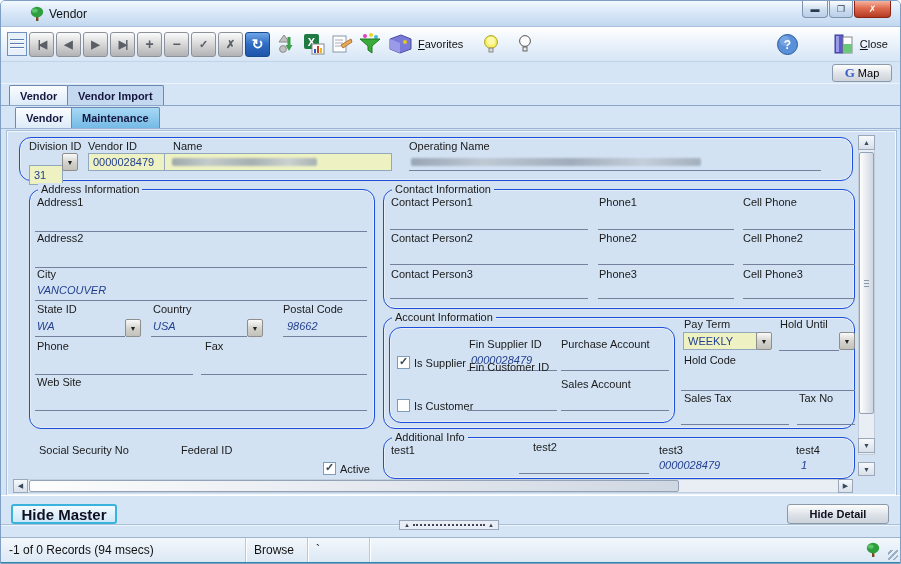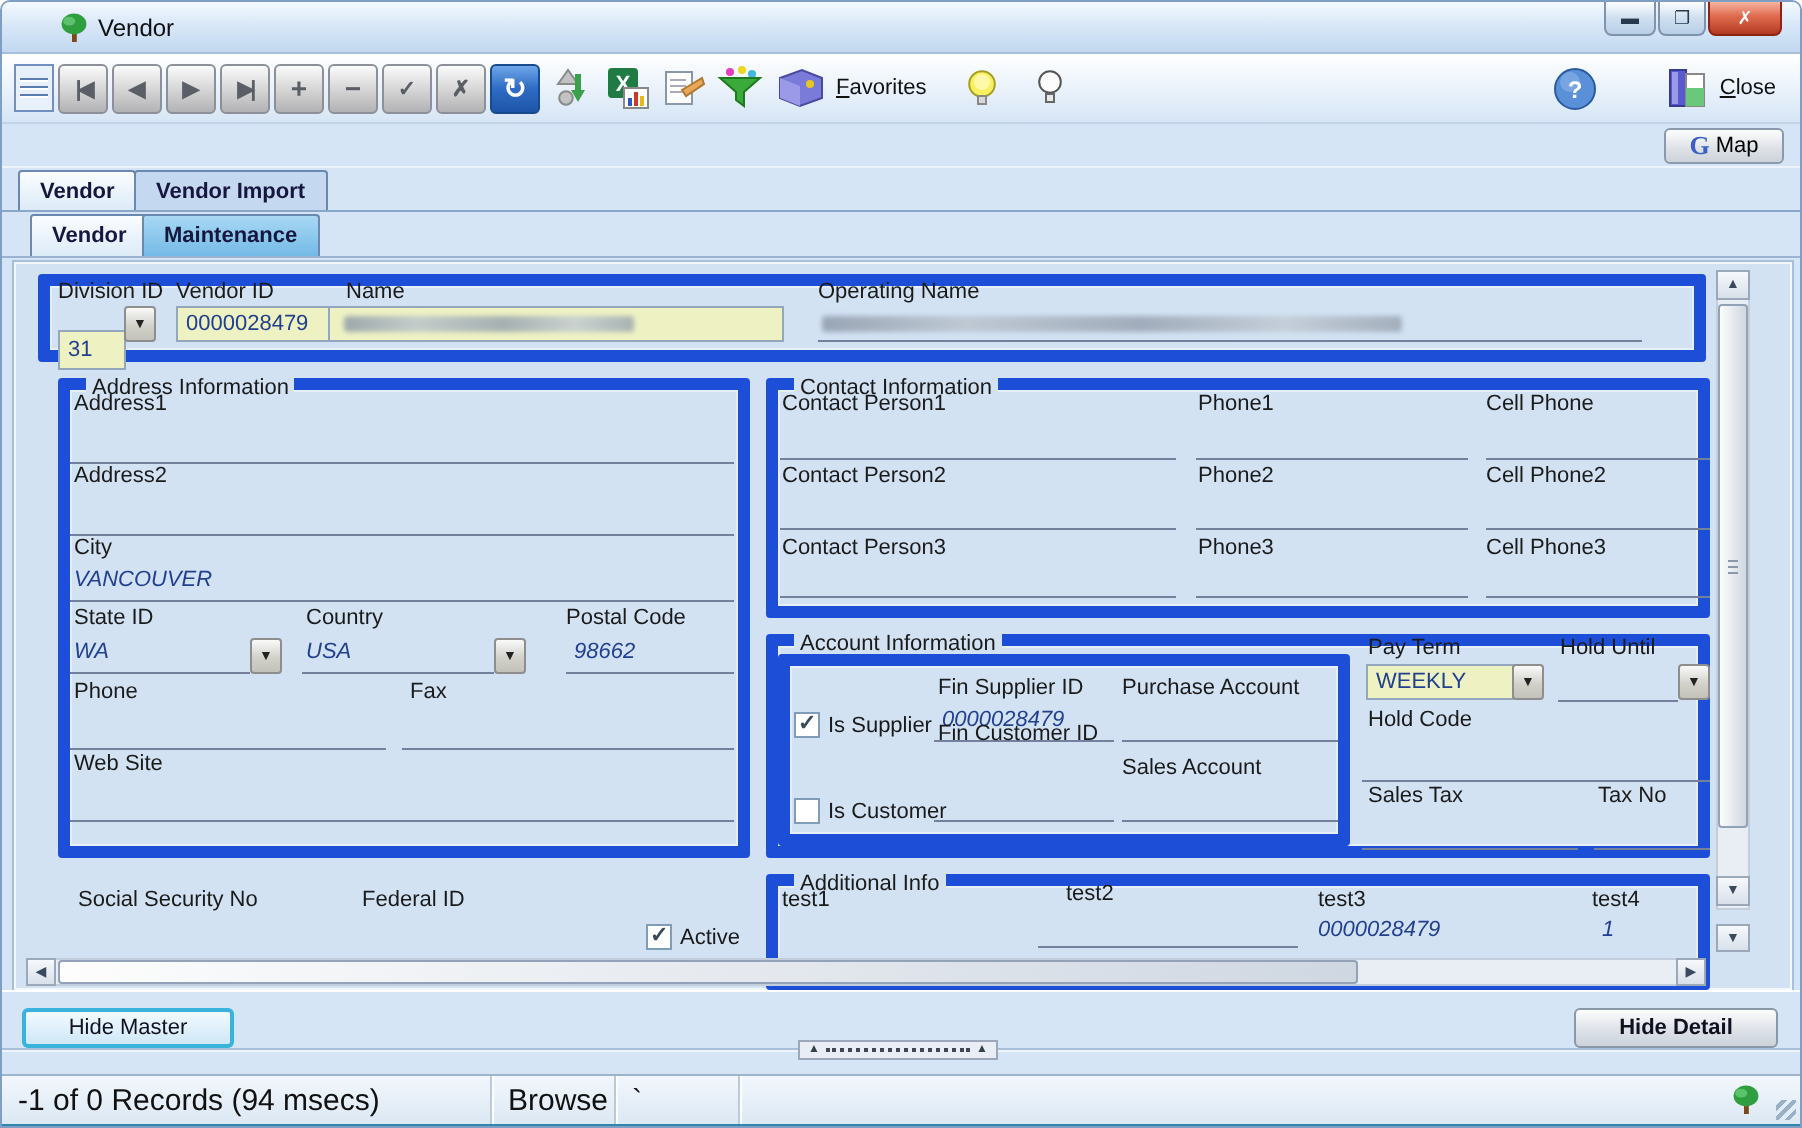--- a/index.html
+++ b/index.html
@@ -45,21 +45,21 @@
   #tabs-main{top:84px;height:21px;border-bottom:1px solid #8aa6c8;}
   #tabs-sub{top:106px;height:22px;border-bottom:1px solid #9cb4d2;}
   .tab{position:absolute;top:0;height:100%;display:flex;align-items:center;padding:0 10px;
     border:1px solid #6a88b0;border-bottom:none;border-radius:2px 2px 0 0;
     font-size:11px;font-weight:bold;color:#16163e;background:#c4d8f0;}
   .tab.active{background:linear-gradient(#fafcff,#dcebf8);}
   .tab.selected{background:linear-gradient(#a8d8f4,#74bae6);}
   
   #form{position:absolute;left:6px;top:130px;width:889px;height:364px;background:#d2e2f3;
     border:1px solid #f2f7fc;outline:1px solid #a9bfd8;}
-  .grp{position:absolute;border:6px solid #1d4ed8;border-radius:2px;
+  .grp{position:absolute;border:1px solid #1d4ed8;border-radius:12px;
     box-shadow:inset 0 0 0 1px rgba(255,255,255,.45);}
   .grptitle{position:absolute;top:-7px;left:8px;background:#d2e2f3;padding:0 3px;
     font-size:11px;color:#1a1a1a;white-space:nowrap;}
   .yellow{position:absolute;background:#eef2c2;border:1px solid #93a8bd;font-size:11px;
     color:#23408f;padding:1px 4px;display:flex;align-items:center;}
   .dd{position:absolute;width:16px;height:18px;border:1px solid #8e8e8e;border-radius:2px;
     background:linear-gradient(#fafafa,#d2d1ca 55%,#c2c1ba);display:flex;align-items:center;
     justify-content:center;font-size:7px;color:#222;}
   .cb{position:absolute;width:13px;height:13px;background:#fff;border:1px solid #7f9db9;}
   .cb.checked::after{content:"✓";position:absolute;left:1px;top:-2px;font-size:11px;color:#3a4a58;font-weight:bold;}
@@ -70,34 +70,34 @@
     display:flex;align-items:center;justify-content:center;font-size:7px;color:#3a4a5e;}
   .sb-track-v{position:absolute;background:#e9eef5;border:1px solid #c2cedc;}
   .sb-thumb-v{position:absolute;left:0;width:100%;background:linear-gradient(90deg,#fdfdfd,#cfd7e2);
     border:1px solid #93a2b6;border-radius:2px;}
   .thumb-grip{position:absolute;left:4px;right:4px;top:50%;height:7px;margin-top:-3px;
     background:repeating-linear-gradient(#8b98aa 0 1px,transparent 1px 3px);}
   
   #footer{position:absolute;left:0;top:494px;width:100%;height:42px;background:#d6e5f5;
     border-top:1px solid #ffffff;}
   #hide-master{position:absolute;left:10px;top:8px;width:106px;height:20px;border:2px solid #38b4dc;
-    border-radius:3px;background:linear-gradient(#f2fafe,#cfe7f8);font-size:11px;font-weight:normal;color:#101020;
+    border-radius:3px;background:linear-gradient(#f2fafe,#cfe7f8);font-size:15px;font-weight:bold;color:#101020;
     display:flex;align-items:center;justify-content:center;}
   #hide-detail{position:absolute;right:11px;top:8px;width:102px;height:20px;border:1px solid #8a98a8;
     border-radius:3px;background:linear-gradient(#fdfdfd,#dde2e8 55%,#ccd3db);font-size:11px;font-weight:bold;color:#101020;
     display:flex;align-items:center;justify-content:center;}
   #split-line{position:absolute;left:0;top:28px;width:100%;height:2px;
     border-top:1px solid #a9bfd8;border-bottom:1px solid #eef4fb;}
   #splitter{position:absolute;left:398px;top:24px;width:100px;height:10px;border:1px solid #9aa8ba;
     background:#e9eef6;display:flex;align-items:center;justify-content:space-between;padding:0 4px;
     font-size:6px;color:#344;}
   #splitter .dots{flex:1;margin:0 3px;border-bottom:2px dotted #445;height:1px;}
   
   #statusbar{position:absolute;left:0;top:536px;width:100%;height:25px;
-    background:linear-gradient(#f2f7fc,#dce8f4);border-top:1px solid #9db4cc;font-size:15px;color:#111;}
+    background:linear-gradient(#f2f7fc,#dce8f4);border-top:1px solid #9db4cc;font-size:12px;color:#111;}
   .cell{position:absolute;top:0;height:100%;display:flex;align-items:center;padding:0 8px;
     border-right:1px solid #b9c9da;box-shadow:1px 0 0 #fff;}
   #bottom-strip{position:absolute;left:0;top:561px;width:100%;height:3px;background:#2e86aa;}
   svg{display:block;}
 </style>
 </head>
 <body>
 
 <div id="win">
 
@@ -315,21 +315,21 @@
   <span class="abs lbl" style="left:683px;top:391px">Sales Tax</span>
   <div class="ul" style="left:680px;top:423px;width:108px"></div>
   <span class="abs lbl" style="left:798px;top:391px">Tax No</span>
   <div class="ul" style="left:796px;top:423px;width:58px"></div>
 
   <span class="abs lbl" style="left:38px;top:443px">Social Security No</span>
   <span class="abs lbl" style="left:180px;top:443px">Federal  ID</span>
   <span class="cb checked" style="left:322px;top:461px"></span>
   <span class="abs lbl" style="left:339px;top:462px">Active</span>
 
-  <div class="grp" style="left:382px;top:436px;width:472px;height:58px">
+  <div class="grp" style="left:382px;top:436px;width:472px;height:42px">
     <span class="grptitle">Additional Info</span>
   </div>
   <span class="abs lbl" style="left:390px;top:443px">test1</span>
   <span class="abs lbl" style="left:532px;top:440px">test2</span>
   <span class="abs lbl" style="left:658px;top:443px">test3</span>
   <span class="abs lbl" style="left:795px;top:443px">test4</span>
   <span class="abs val" style="left:658px;top:458px">0000028479</span>
   <span class="abs val" style="left:800px;top:458px">1</span>
   <div class="ul" style="left:518px;top:472px;width:130px"></div>
 

